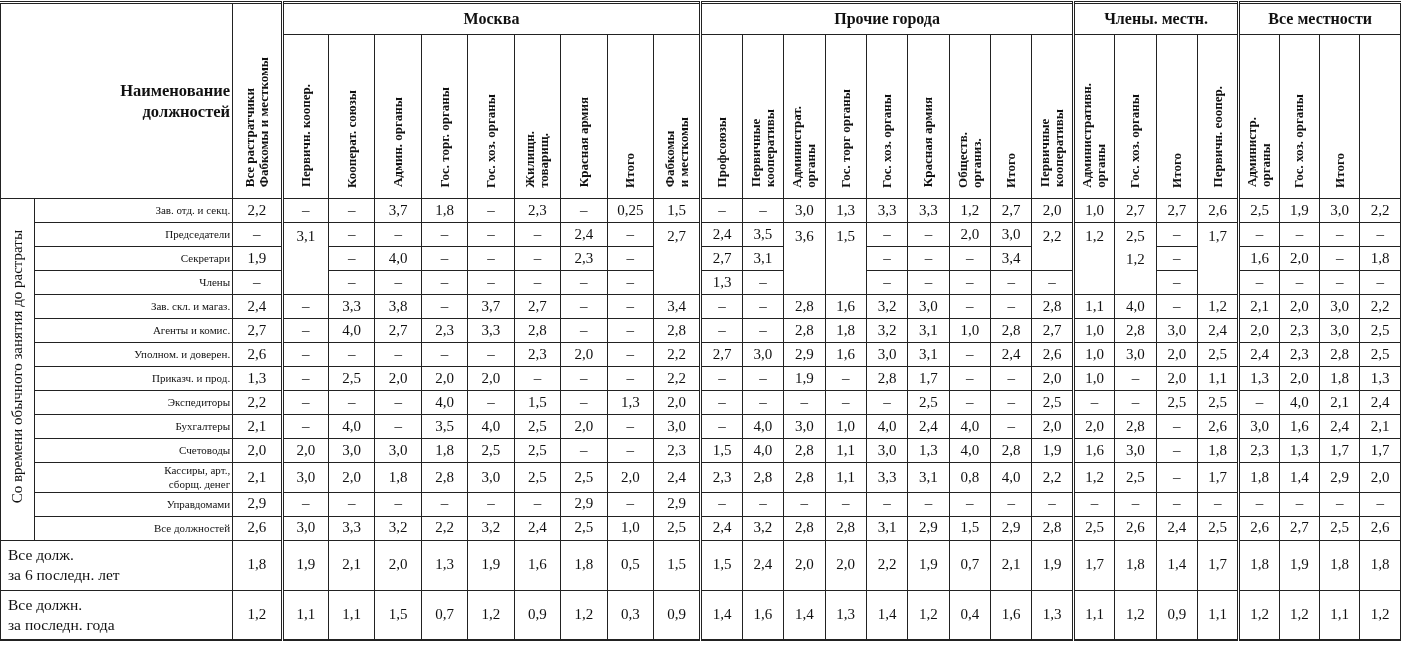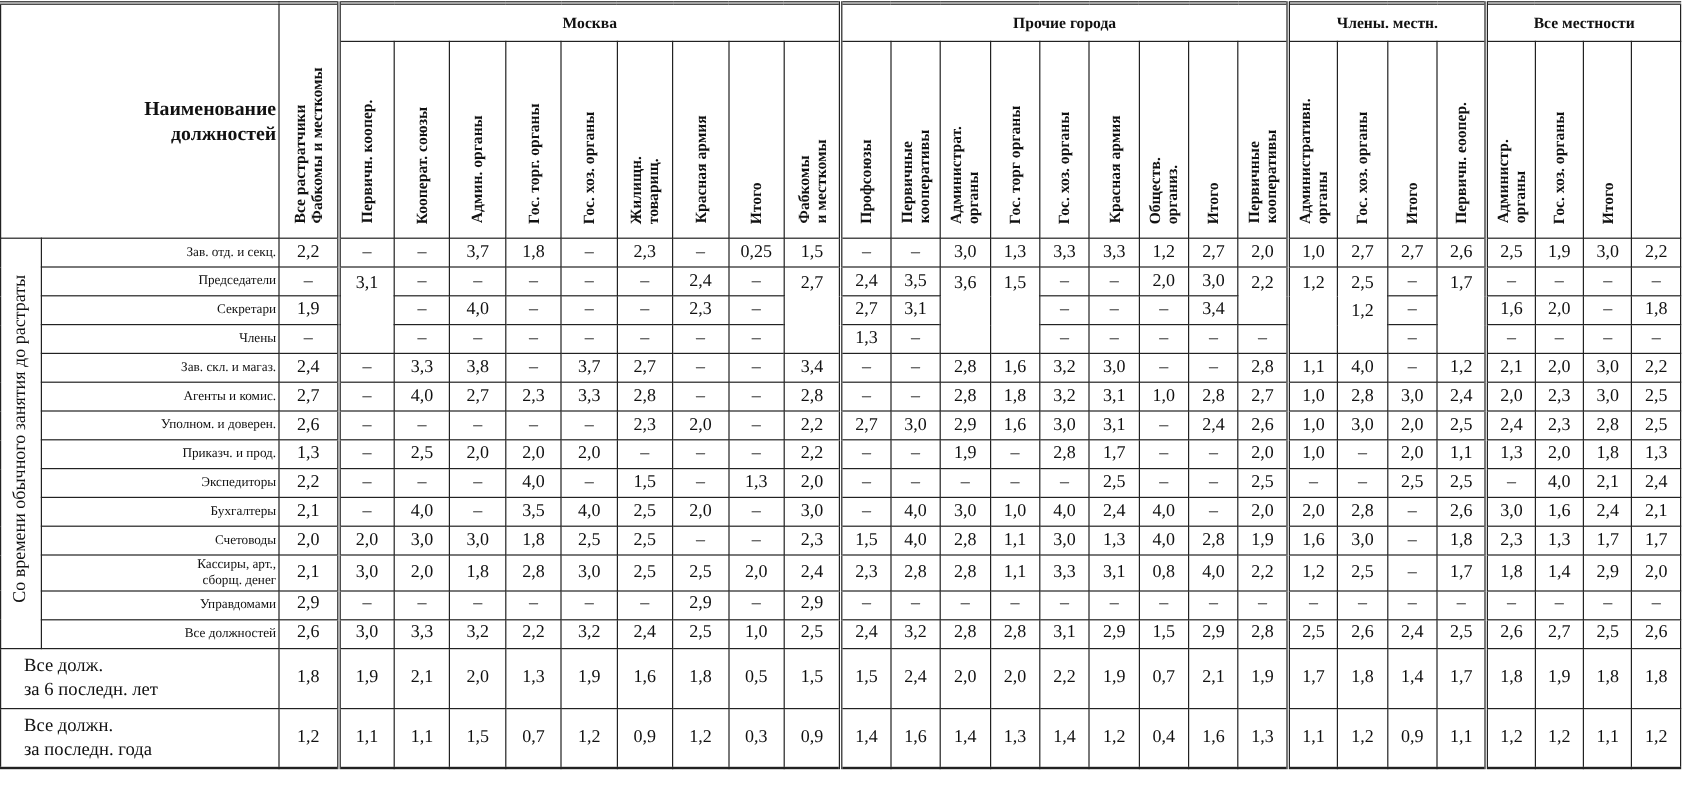--- a/index.html
+++ b/index.html
@@ -3,32 +3,32 @@
 <meta charset="utf-8">
 <style>
   html,body { margin:0; padding:0; background:#ffffff; }
   .page { width:1403px; height:661px; background:#ffffff; overflow:hidden;
           font-family:"Liberation Serif","DejaVu Serif",serif; color:#111; }
   table { border-collapse:collapse; table-layout:fixed; width:1401px; margin-top:1px; }
   td,th { border:1px solid #222; padding:0 2px; text-align:center; vertical-align:middle;
           font-size:15px; line-height:1.3; white-space:pre-line; overflow:hidden; }
   table { border-top:3px double #222; border-bottom:2px solid #222; }
   .gsep { border-left:3px double #222 !important; }
-  th.group { font-weight:bold; font-size:13px; height:30px; }
+  th.group { font-weight:bold; font-size:16px; height:30px; }
   .corner { font-weight:bold; font-size:16.5px; text-align:right; }
   td.hcell { vertical-align:bottom; padding-bottom:5px; }
   .rot { display:inline-block; writing-mode:vertical-rl; transform:rotate(180deg);
          font-weight:bold; font-size:13px; line-height:1.08; white-space:pre-line;
          text-align:left; max-height:158px; }
   #colhead-row { height:164px; }
   td.side { vertical-align:middle; text-align:center; }
   .rot-side { display:inline-block; writing-mode:vertical-rl; transform:rotate(180deg);
               font-size:15px; white-space:nowrap; font-weight:normal; }
   td.rowlabel { text-align:right; padding-left:7px; font-size:11px; }
-  td.flabel { text-align:left; padding-left:19px; font-size:15.5px; vertical-align:middle; }
+  td.flabel { text-align:left; padding-left:7px; font-size:15.5px; vertical-align:middle; }
   tbody tr { height:24px; }
   tr.foot { height:50px; }
   td.v-top { vertical-align:top; padding-top:2px; line-height:1.55; }
 </style>
 </head>
 <body>
 
 <div class="page">
 <table>
   <colgroup>

